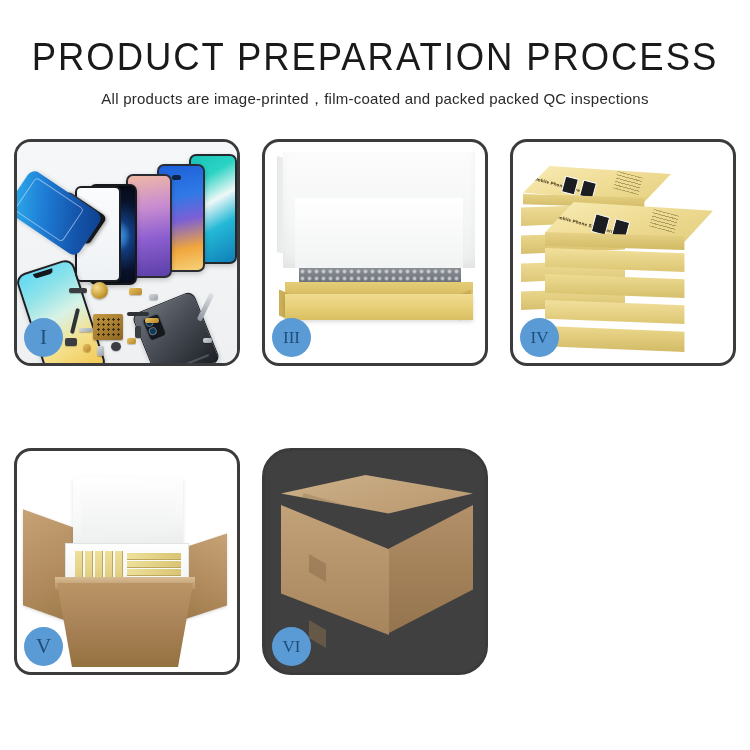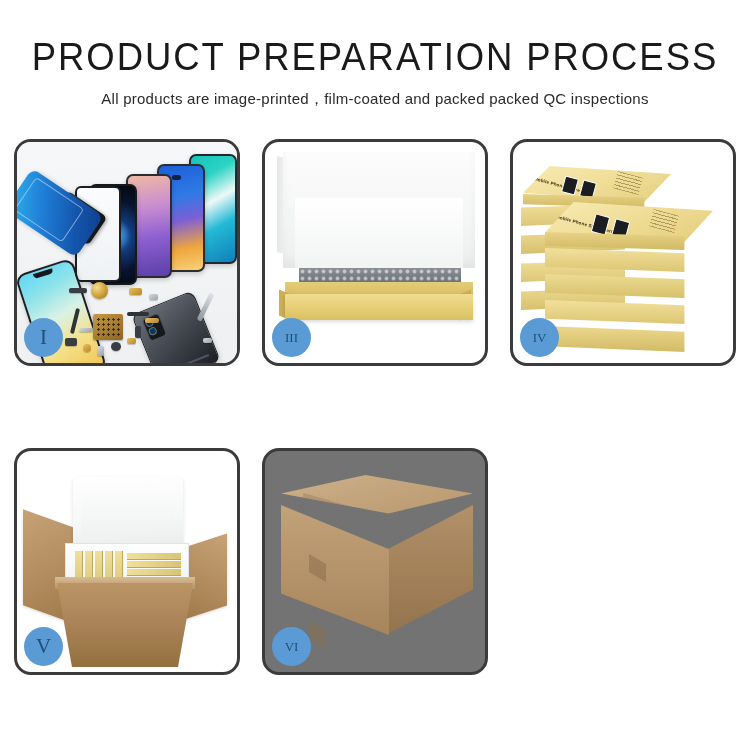--- a/index.html
+++ b/index.html
@@ -45,21 +45,21 @@
   
   .badge{
     position:absolute;left:7px;bottom:6px;
     width:39px;height:39px;border-radius:50%;
     background:#5b9bd5;
     display:flex;align-items:center;justify-content:center;
     font-family:"Liberation Serif","DejaVu Serif",serif;
     font-size:21px;color:#1f4e79;line-height:1;
     letter-spacing:0px;z-index:40;
   }
-  .badge.sm{font-size:13px;}
+  .badge.sm{font-size:17px;}
 
   
   .p1{background:#f4f5f6;}
   .p1 .wash{position:absolute;inset:0;background:
      linear-gradient(180deg,#f6f7f8 0%,#f2f3f4 55%,#eef0f1 100%);}
   .ph{position:absolute;border-radius:7px;overflow:hidden;
       box-shadow:0 2px 5px rgba(0,0,0,.20);}
   
   .ph-blue{left:12px;top:28px;width:50px;height:86px;border-radius:8px;
       transform:rotate(-56deg);
@@ -225,21 +225,21 @@
     border-radius:4px;box-shadow:0 2px 4px rgba(0,0,0,.12);}
   .c5-lid:after{content:"";position:absolute;inset:7px 8px 14px 8px;
     background:linear-gradient(180deg,#fdfdfd,#f0f1f1);border-radius:3px;}
   .c5-items{position:absolute;left:56px;top:100px;width:108px;height:40px;overflow:hidden;}
   .c5-items .v{position:absolute;top:0;width:7px;height:40px;
     background:linear-gradient(180deg,#efe09a,#d9c473);border-right:1px solid #bda75c;}
   .c5-items .h{position:absolute;right:0;width:54px;height:6px;
     background:linear-gradient(90deg,#efe09a,#d9c473);border-bottom:1px solid #bda75c;}
 
   
-  .p6{background:#737373;}
+  .p6{background:#404040;border-radius:29px;}
   .c6{position:absolute;left:16px;top:24px;width:192px;height:172px;}
   .c6-top{position:absolute;left:0;top:0;width:192px;height:62px;
     background:linear-gradient(165deg,#cdb08a 0%,#c0a178 48%,#b3926a 100%);
     clip-path:polygon(44% 0,100% 30%,56% 62%,0 30%);}
   .c6-seam{position:absolute;left:22px;top:18px;width:150px;height:5px;
     background:linear-gradient(90deg,rgba(140,114,80,.35),rgba(160,132,96,.55));
     transform:rotate(16deg);transform-origin:left center;}
   .c6-left{position:absolute;left:0;top:30px;width:108px;height:130px;
     background:linear-gradient(180deg,#c2a279 0%,#b4926a 52%,#a6845c 100%);
     clip-path:polygon(0 0,100% 34%,100% 100%,0 68%);}

